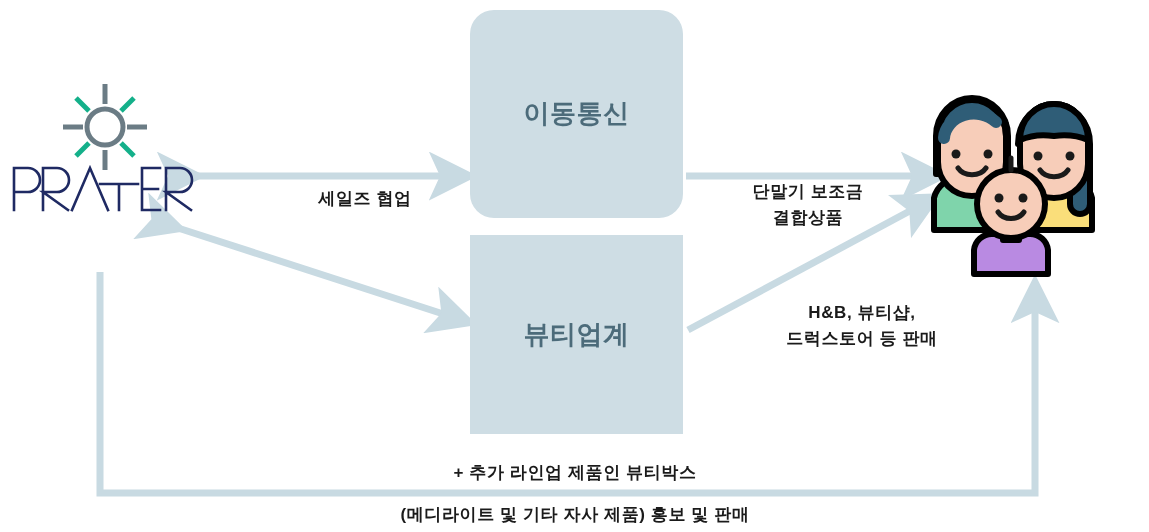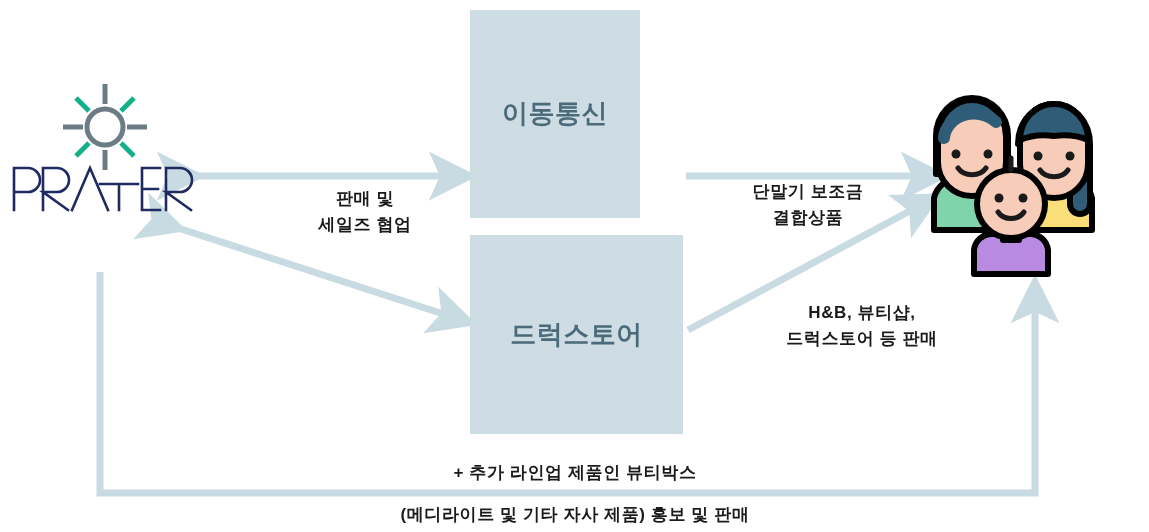--- a/index.html
+++ b/index.html
@@ -33,21 +33,21 @@
     text-align: center;
   }
   .node-box .node-line {
     color: #4c6b7a;
     font-weight: bold;
     font-size: 26px;
     line-height: 1.38;
     letter-spacing: 0.5px;
     white-space: nowrap;
   }
-  #box-carrier { left: 470px; top: 10px; width: 170px; height: 208px; }
+  #box-carrier { left: 470px; top: 10px; width: 213px; height: 208px; border-radius: 24px; }
   #box-beauty  { left: 470px; top: 235px; width: 213px; height: 199px; }
 
   .edge-label {
     position: absolute;
     color: #1a1a1a;
     font-weight: bold;
     font-size: 17px;
     line-height: 1.55;
     text-align: center;
     white-space: nowrap;
@@ -146,25 +146,24 @@
         <path d="M158,46 L158,4 L172,4 A12,12 0 0 1 172,28 L158,28 L183,46"></path>
       </g>
     </svg>
   </div>
 
   <div id="box-carrier" class="node-box">
     <div class="node-line">이동통신</div>
   </div>
 
   <div id="box-beauty" class="node-box">
-    <div class="node-line">드럭스토어</div>
+    <div class="node-line">뷰티업계</div>
   </div>
 
   <div id="label-sales" class="edge-label">
-    <div>판매 및</div>
     <div>세일즈 협업</div>
   </div>
 
   <div id="label-retail" class="edge-label">
     <div>H&amp;B, 뷰티샵,</div>
     <div>드럭스토어 등 판매</div>
   </div>
 
   <div id="label-subsidy" class="edge-label">
     <div>단말기 보조금</div>

